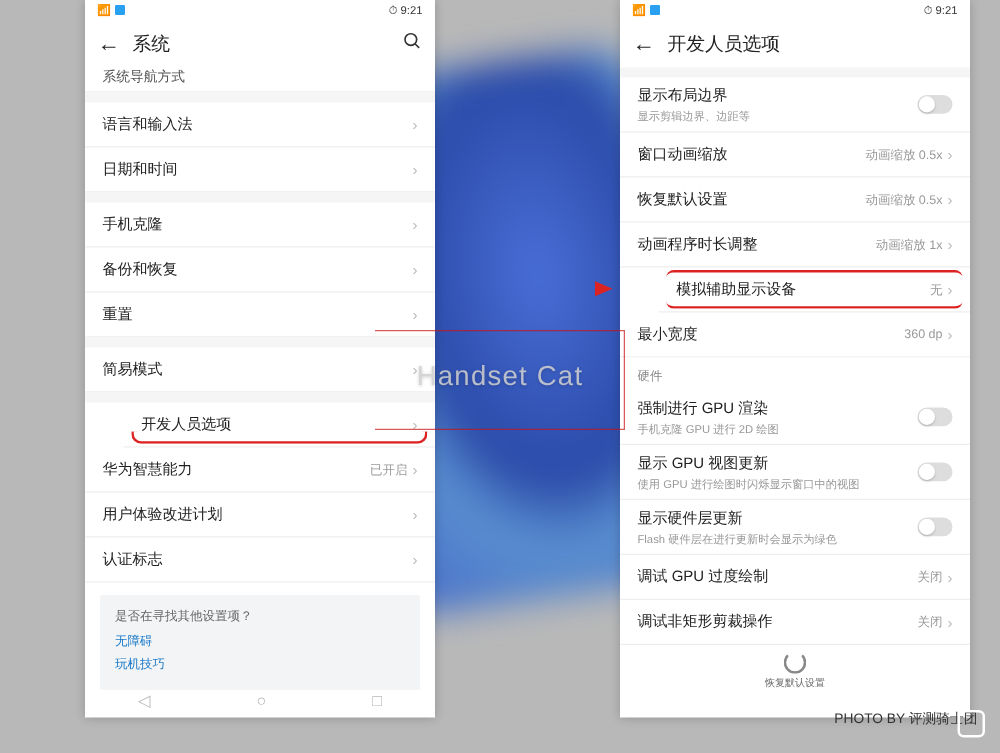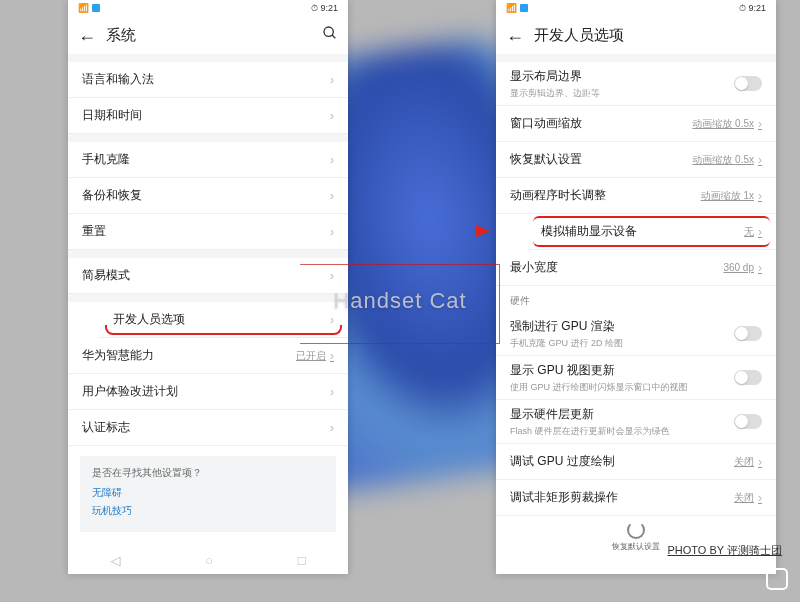--- a/index.html
+++ b/index.html
@@ -45,21 +45,21 @@
   .row {
     height: 36px; display: flex; align-items: center;
     padding: 0 14px; border-bottom: 1px solid #eee;
     justify-content: space-between;
     gap: 22px;
   }
   .row.tall { height: 44px; }
   .row .label { font-size: 12px; color: #222; }
   .row .sub { font-size: 9px; color: #999; margin-top:2px; }
   .row .labels { display:flex; flex-direction:column; }
-  .row .val { font-size: 10px; color: #999; display:flex; align-items:center; gap:4px;text-decoration:underline;}
+  .row .val { font-size: 10px; color: #999; display:flex; align-items:center; gap:4px;}
   .chev { color: #bbb; font-size: 12px; }
   .gap { height: 8px; background: #f5f5f5; border: none; }
   .section-h { font-size:10px; color:#888; padding: 8px 14px 4px; background:#fff; }
   .toggle {
     width: 28px; height: 15px; background: #ddd; border-radius: 8px;
     position: relative;
   }
   .toggle:after {
     content:''; position:absolute; width:13px; height:13px;
     background:#fff; border-radius:50%; top:1px; left:1px;
@@ -118,22 +118,22 @@
   .watermark .logo {
     width:22px; height:22px; border:2px solid #fff; border-radius:5px;
     position:relative;
   }
   .watermark-center {
     position:absolute; left:50%; top:50%; transform:translate(-50%,-50%);
     color:rgba(210,210,210,0.85); font-size:22px; letter-spacing:1px;
     pointer-events:none; text-shadow: 0 1px 3px rgba(0,0,0,0.2);
   }
   .credit-main {
-    position:absolute; right:18px; bottom:44px; font-size:11px;
-    color:#333; background: rgba(255,255,255,0.0); text-decoration: underline;
+    position:absolute; right:18px; bottom:20px; font-size:11px;
+    color:#333; background: rgba(255,255,255,0.0);
   }
 </style>
 </head>
 <body>
 
 <div class="bg-blur"></div>
 
 <div class="phone left">
   <div class="status-bar">
     <span class="sig">📶 <span class="sq"></span></span>
@@ -142,20 +142,23 @@
   <div class="header">
     <span class="back-arrow">←</span>
     <span class="title">系统</span>
     <span class="search-ic">
       <svg width="16" height="16" viewBox="0 0 24 24" fill="none" stroke="#333" stroke-width="2">
           <circle cx="10" cy="10" r="7"></circle>
           <line x1="20" y1="20" x2="15" y2="15"></line>
         </svg>
     </span>
   </div>
+  <div class="partial-top">
+      <span>系统导航方式</span>
+    </div>
   <div class="gap"></div>
   <div class="row">
       <span class="label">语言和输入法</span>
       <span class="chev">›</span>
     </div>
   <div class="row">
       <span class="label">日期和时间</span>
       <span class="chev">›</span>
     </div>
   <div class="gap"></div>

